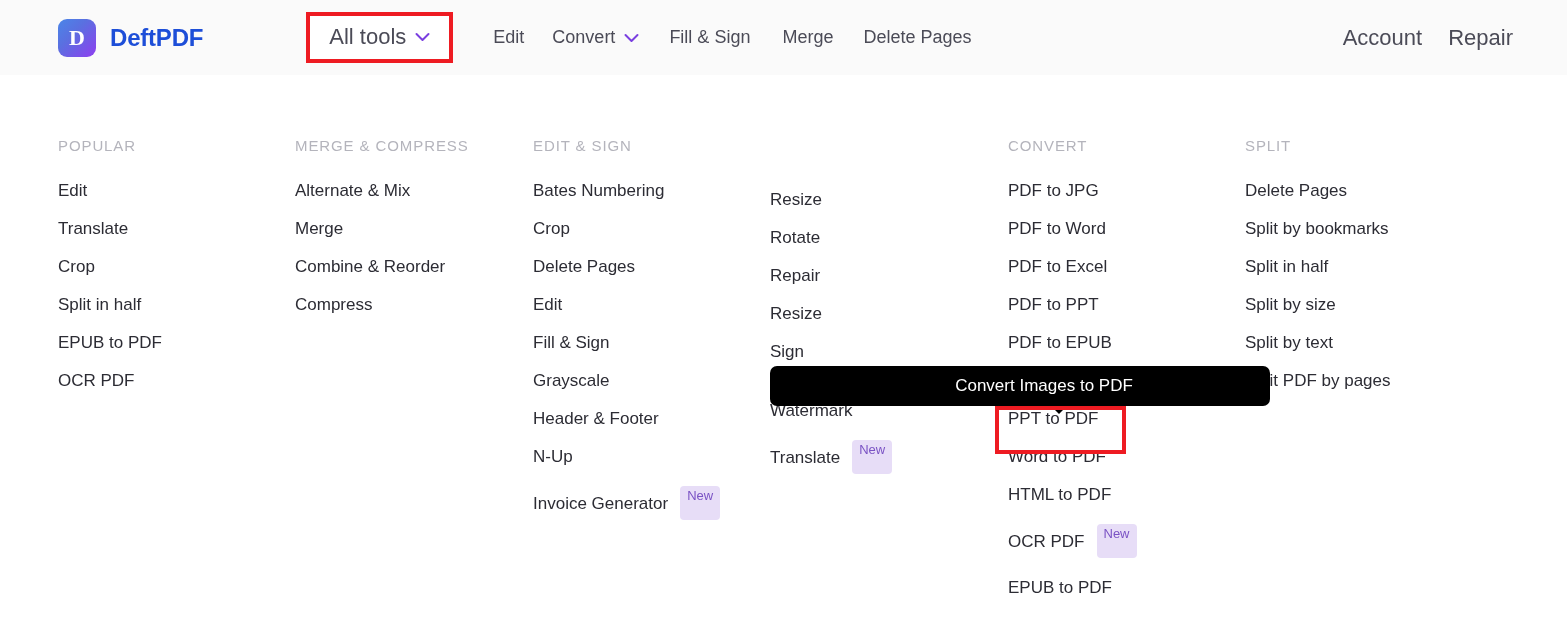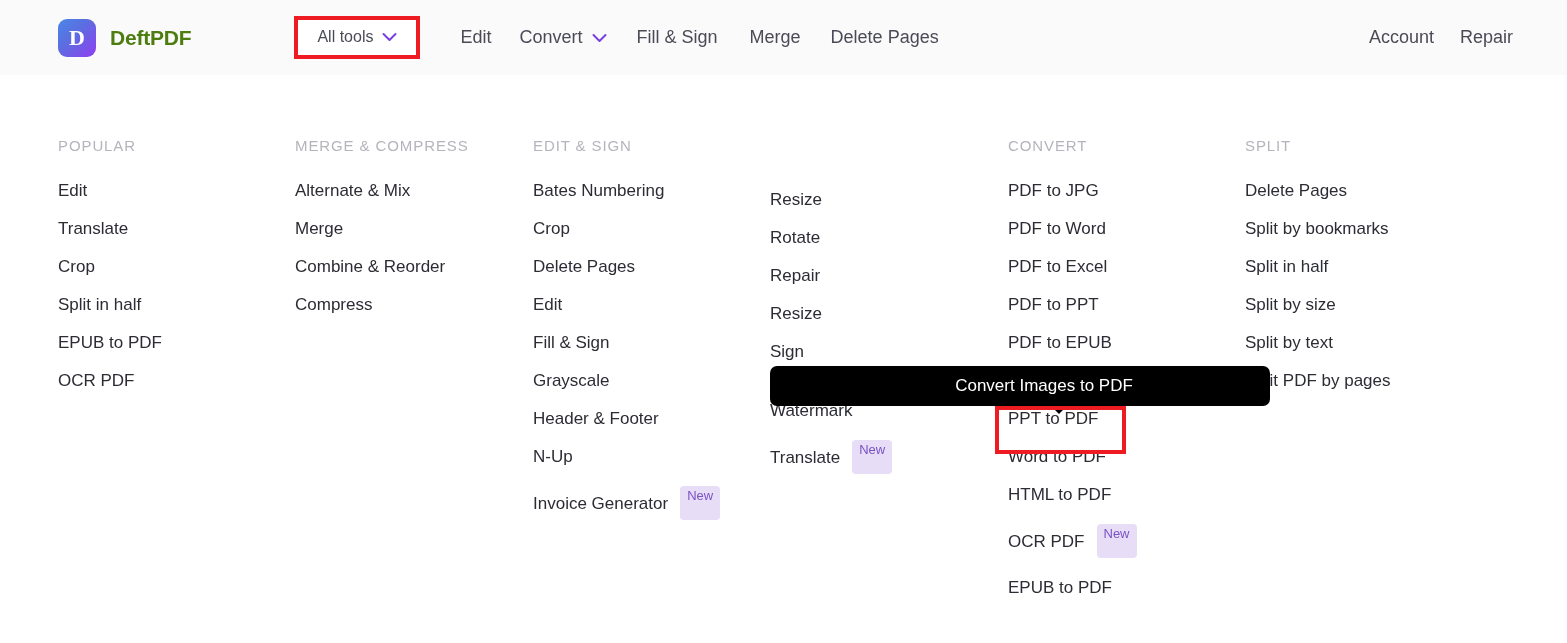--- a/index.html
+++ b/index.html
@@ -21,21 +21,21 @@
   }
   .brand { display: flex; align-items: center; margin-left: 58px; }
   .logo-mark {
     width: 38px; height: 38px; border-radius: 9px;
     background: linear-gradient(135deg, #4a86e8 0%, #5b6fe0 40%, #8e3ff0 100%);
     display: flex; align-items: center; justify-content: center;
     color: #fff; font-size: 22px; font-weight: bold;
     font-family: "Liberation Serif", serif;
   }
   .brand-name {
-    margin-left: 14px; font-size: 21px; font-weight: bold; color: #4d7c0f;
+    margin-left: 14px; font-size: 24px; font-weight: bold; color: #1d4ed8;
     letter-spacing: -0.2px;
   }
 
   .nav-links { display: flex; align-items: center; margin-left: 103px; }
   .nav-item {
     font-size: 18px; color: #4b4b57; padding: 0 0;
     display: flex; align-items: center; white-space: nowrap; cursor: pointer;
   }
   .nav-gap-1 { margin-right: 40px; }
   .nav-gap-2 { margin-right: 28px; }
@@ -43,32 +43,32 @@
   .nav-gap-4 { margin-right: 32px; }
   .nav-gap-5 { margin-right: 30px; }
 
   .alltools-wrap {
     position: relative;
     border: 4px solid #ee1b22;
     background: #ffffff;
     padding: 8px 19px 9px 19px;
     display: flex; align-items: center;
   }
-  .alltools-label { font-size: 16px; color: #4b4b57; }
+  .alltools-label { font-size: 22px; color: #4b4b57; }
   .chev {
     display: inline-block; margin-left: 9px; color: #7a3fe0;
     font-size: 15px; line-height: 1;
   }
   .chev svg { display: block; }
 
   .nav-right {
     position: absolute; right: 54px; top: 0; height: 75px;
     display: flex; align-items: center; gap: 26px;
   }
-  .nav-right .nav-item { font-size: 18px; color: #4b4b57; }
+  .nav-right .nav-item { font-size: 22px; color: #4b4b57; }
 
   
   .mega {
     position: absolute; top: 75px; left: 0;
     width: 1438px; height: 568px; background: #ffffff;
   }
   .col { position: absolute; top: 0; }
   .col-heading {
     font-size: 15px; color: #b4b4bc; letter-spacing: 0.9px;
     text-transform: uppercase; margin-bottom: 0; white-space: nowrap;

